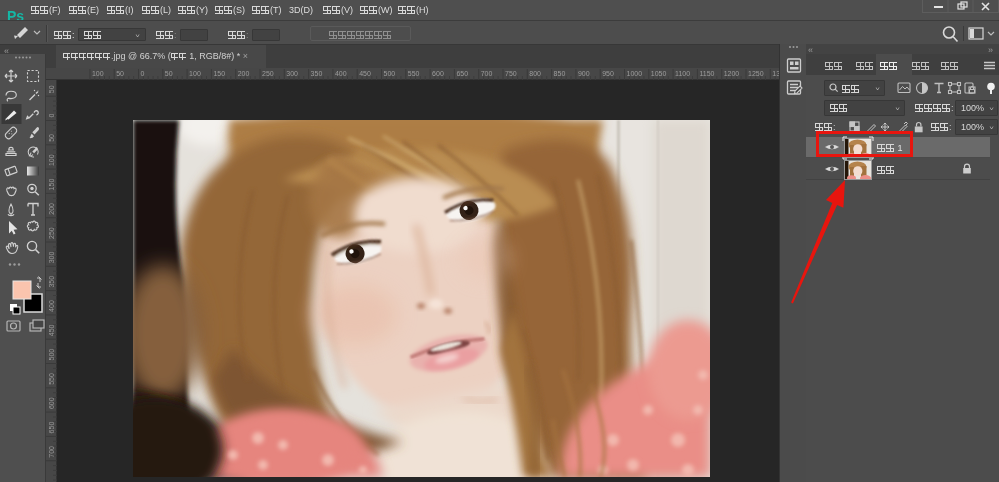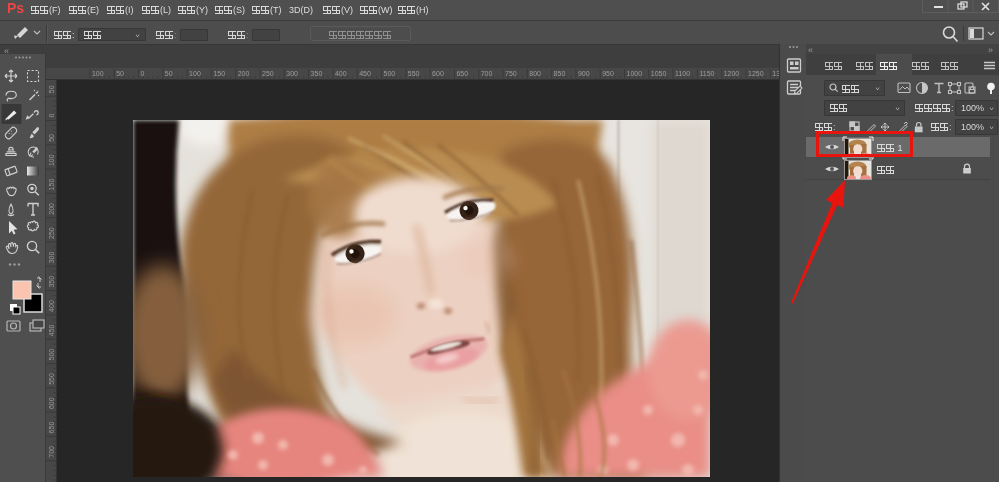--- a/index.html
+++ b/index.html
@@ -8,21 +8,21 @@
 background:linear-gradient(var(--c),var(--c)) 0 0/8px 1px no-repeat,
 linear-gradient(var(--c),var(--c)) 0 3.5px/8px 1px no-repeat,
 linear-gradient(var(--c),var(--c)) 0 7px/8px 1px no-repeat,
 linear-gradient(var(--c),var(--c)) 3.5px 0/1px 8px no-repeat,
 linear-gradient(var(--c),var(--c)) 0 0/1px 4px no-repeat,
 linear-gradient(var(--c),var(--c)) 7px 3.5px/1px 4.5px no-repeat;
 --c:#d8d8d8}
 .zs{width:7px;height:7px}
 
 #menubar{left:0;top:0;width:999px;height:20px;background:#4f4f4f}
-#pslogo{left:7px;top:0;font-size:14px;font-weight:bold;color:#ef4444;letter-spacing:0px}
+#pslogo{left:7px;top:8px;font-size:14px;font-weight:bold;color:#14b8a6;letter-spacing:0px}
 .mi{position:absolute;top:5px;font-size:9px;color:#dedede}
 #winbtns{left:922px;top:0px;width:77px;height:13px;border:1px solid #5d5d5d;border-top:none}
 #optbar{left:0;top:20px;width:999px;height:24px;background:#4d4d4d;border-top:1px solid #3c3c3c}
 
 .dd{position:absolute;background:#424242;border:1px solid #373737;border-radius:1px;color:#d9d9d9;font-size:9px;line-height:11px}
 .lbl{position:absolute;font-size:9px;color:#cfcfcf}
 .dim{color:#8b8b8b;--c:#8b8b8b}
 
 #tabrow{left:0;top:44px;width:779px;height:24px;background:#3e3e3e;border-top:1px solid #373737}
 #doctab{left:56px;top:0px;width:210px;height:24px;background:#484848;color:#d2d2d2;font-size:9px;padding:6px 0 0 7px}
@@ -91,20 +91,21 @@
 <span class="lbl dim" style="left:156px;top:9px"><b class="z"></b><b class="z"></b>:</span>
 <div class="dd" style="left:180px;top:8px;width:28px;height:12px"></div>
 <span class="lbl dim" style="left:228px;top:9px"><b class="z"></b><b class="z"></b>:</span>
 <div class="dd" style="left:252px;top:8px;width:28px;height:12px"></div>
 <div class="ab" style="left:310px;top:5px;width:101px;height:15px;border:1px solid #5a5a5a;border-radius:2px;text-align:center;padding-top:3px;font-size:9px">
 <b class="z" style="--c:#909090"></b><b class="z" style="--c:#909090"></b><b class="z" style="--c:#909090"></b><b class="z" style="--c:#909090"></b><b class="z" style="--c:#909090"></b><b class="z" style="--c:#909090"></b><b class="z" style="--c:#909090"></b></div>
 </div>
 
 <div class="ab" id="tabrow">
 <span style="position:absolute;left:4px;top:1px;color:#9a9a9a;font-size:9px">«</span>
+<div class="ab" id="doctab"><b class="z zs"></b><b class="z zs"></b><b class="z zs"></b><b class="z zs"></b><b class="z zs"></b><b class="z zs"></b>.jpg @ 66.7% (<b class="z zs"></b><b class="z zs"></b> 1, RGB/8#) * <span style="color:#9f9f9f">×</span></div>
 </div>
 
 <div class="ab" id="toolpanel">
 <svg width="46" height="428" style="position:absolute;left:0;top:0">
 <g fill="#9c9c9c">
         <circle cx="16" cy="3.5" r="1"></circle>
         <circle cx="19.5" cy="3.5" r="1"></circle>
         <circle cx="23" cy="3.5" r="1"></circle>
         <circle cx="26.5" cy="3.5" r="1"></circle>
         <circle cx="30" cy="3.5" r="1"></circle>

